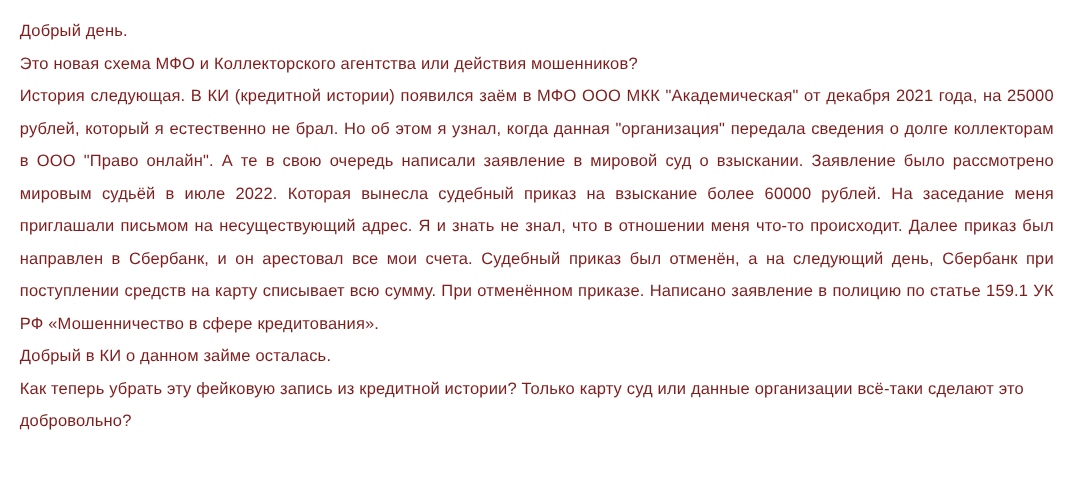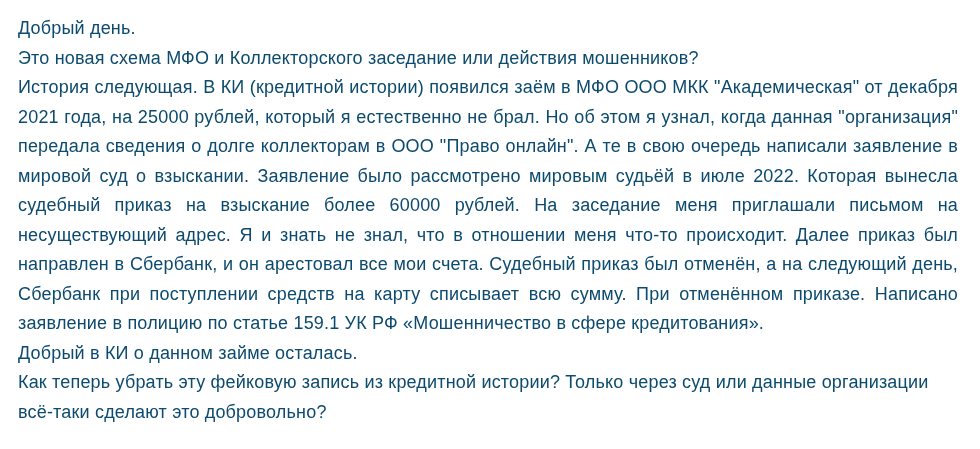--- a/index.html
+++ b/index.html
@@ -14,38 +14,38 @@
     font-family: "Liberation Sans", sans-serif;
   }
   .doc {
     box-sizing: border-box;
     width: 980px;
     height: 449px;
     padding: 14px 22px 10px 18px;
     background: #ffffff;
   }
   .para {
-    color: #0c4a6e;
+    color: #7f1d1d;
     font-family: "Liberation Sans", sans-serif;
-    font-size: 18px;
+    font-size: 15px;
     line-height: 29.5px;
     text-align: left;
     margin: 0 0 0 0;
     letter-spacing: 0.01em;
   }
   .para + .para {
     margin-top: 0px;
   }
   .para.justified {
     text-align: justify;
     text-justify: inter-word;
   }
 </style>
 </head>
 <body>
 
 <div class="doc">
   <p class="para">Добрый день.</p>
-  <p class="para">Это новая схема МФО и Коллекторского заседание или действия мошенников?</p>
+  <p class="para">Это новая схема МФО и Коллекторского агентства или действия мошенников?</p>
   <p class="para justified">История следующая. В КИ (кредитной истории) появился заём в МФО ООО МКК "Академическая" от декабря 2021 года, на 25000 рублей, который я естественно не брал. Но об этом я узнал, когда данная "организация" передала сведения о долге коллекторам в ООО "Право онлайн". А те в свою очередь написали заявление в мировой суд о взыскании. Заявление было рассмотрено мировым судьёй в июле 2022. Которая вынесла судебный приказ на взыскание более 60000 рублей. На заседание меня приглашали письмом на несуществующий адрес. Я и знать не знал, что в отношении меня что-то происходит. Далее приказ был направлен в Сбербанк, и он арестовал все мои счета. Судебный приказ был отменён, а на следующий день, Сбербанк при поступлении средств на карту списывает всю сумму. При отменённом приказе. Написано заявление в полицию по статье 159.1 УК РФ «Мошенничество в сфере кредитования».</p>
   <p class="para">Добрый в КИ о данном займе осталась.</p>
-  <p class="para">Как теперь убрать эту фейковую запись из кредитной истории? Только через суд или данные организации всё-таки сделают это добровольно?</p>
+  <p class="para">Как теперь убрать эту фейковую запись из кредитной истории? Только карту суд или данные организации всё-таки сделают это добровольно?</p>
 </div>
 
 </body></html>

